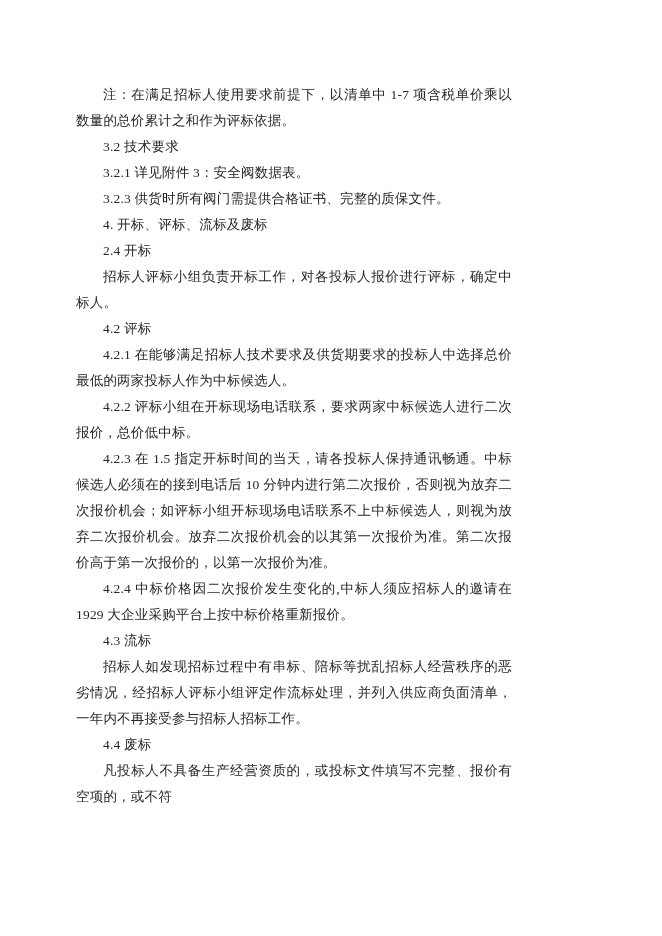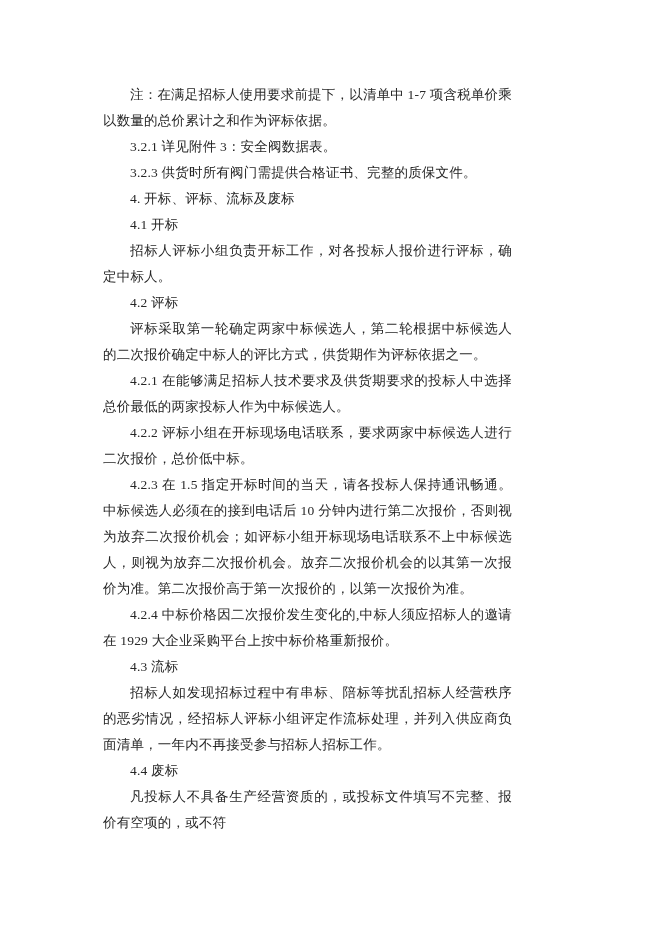--- a/index.html
+++ b/index.html
@@ -5,47 +5,47 @@
     html, body {
       margin: 0;
       padding: 0;
       background: #ffffff;
     }
     .page {
       position: relative;
       width: 588px;
       height: 936px;
       box-sizing: border-box;
-      padding: 82px 76px 0 103px;
+      padding: 82px 76px 0 76px;
       background: #ffffff;
       color: #262626;
       font-family: "Liberation Serif", "DejaVu Serif", serif;
       font-size: 13.5px;
       line-height: 26px;
       overflow: hidden;
     }
     .page p {
       margin: 0;
       text-indent: 2em;
       text-align: justify;
       letter-spacing: 0.2px;
     }
   </style>
 </head>
 <body>
 
 <div class="page">
   <p>注：在满足招标人使用要求前提下，以清单中 1-7 项含税单价乘以数量的总价累计之和作为评标依据。</p>
+  <p>3.2 技术要求</p>
   <p>3.2.1 详见附件 3：安全阀数据表。</p>
   <p>3.2.3 供货时所有阀门需提供合格证书、完整的质保文件。</p>
   <p>4.  开标、评标、流标及废标</p>
-  <p>4.1 开标</p>
+  <p>2.4 开标</p>
   <p>招标人评标小组负责开标工作，对各投标人报价进行评标，确定中标人。</p>
   <p>4.2 评标</p>
-  <p>评标采取第一轮确定两家中标候选人，第二轮根据中标候选人的二次报价确定中标人的评比方式，供货期作为评标依据之一。</p>
   <p>4.2.1 在能够满足招标人技术要求及供货期要求的投标人中选择总价最低的两家投标人作为中标候选人。</p>
   <p>4.2.2 评标小组在开标现场电话联系，要求两家中标候选人进行二次报价，总价低中标。</p>
   <p>4.2.3 在 1.5 指定开标时间的当天，请各投标人保持通讯畅通。中标候选人必须在的接到电话后 10 分钟内进行第二次报价，否则视为放弃二次报价机会；如评标小组开标现场电话联系不上中标候选人，则视为放弃二次报价机会。放弃二次报价机会的以其第一次报价为准。第二次报价高于第一次报价的，以第一次报价为准。</p>
   <p>4.2.4 中标价格因二次报价发生变化的,中标人须应招标人的邀请在 1929 大企业采购平台上按中标价格重新报价。</p>
   <p>4.3 流标</p>
   <p>招标人如发现招标过程中有串标、陪标等扰乱招标人经营秩序的恶劣情况，经招标人评标小组评定作流标处理，并列入供应商负面清单，一年内不再接受参与招标人招标工作。</p>
   <p>4.4 废标</p>
   <p>凡投标人不具备生产经营资质的，或投标文件填写不完整、报价有空项的，或不符</p>
 </div>
 

